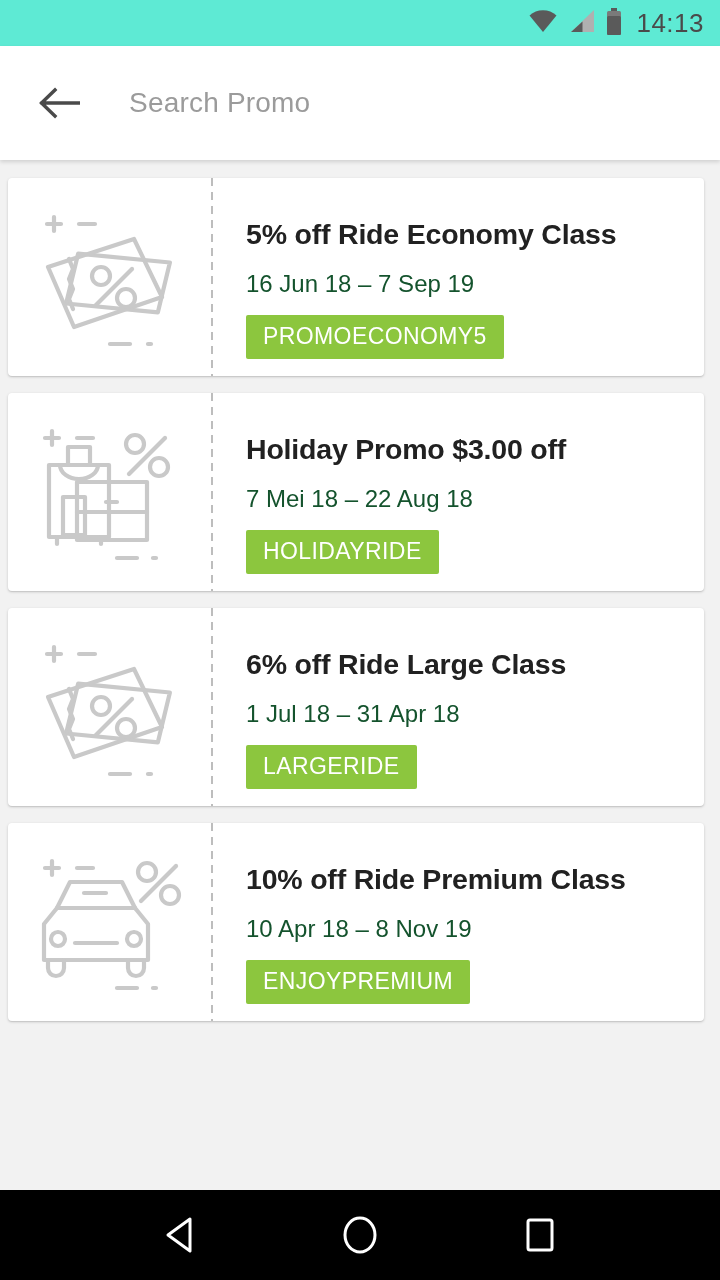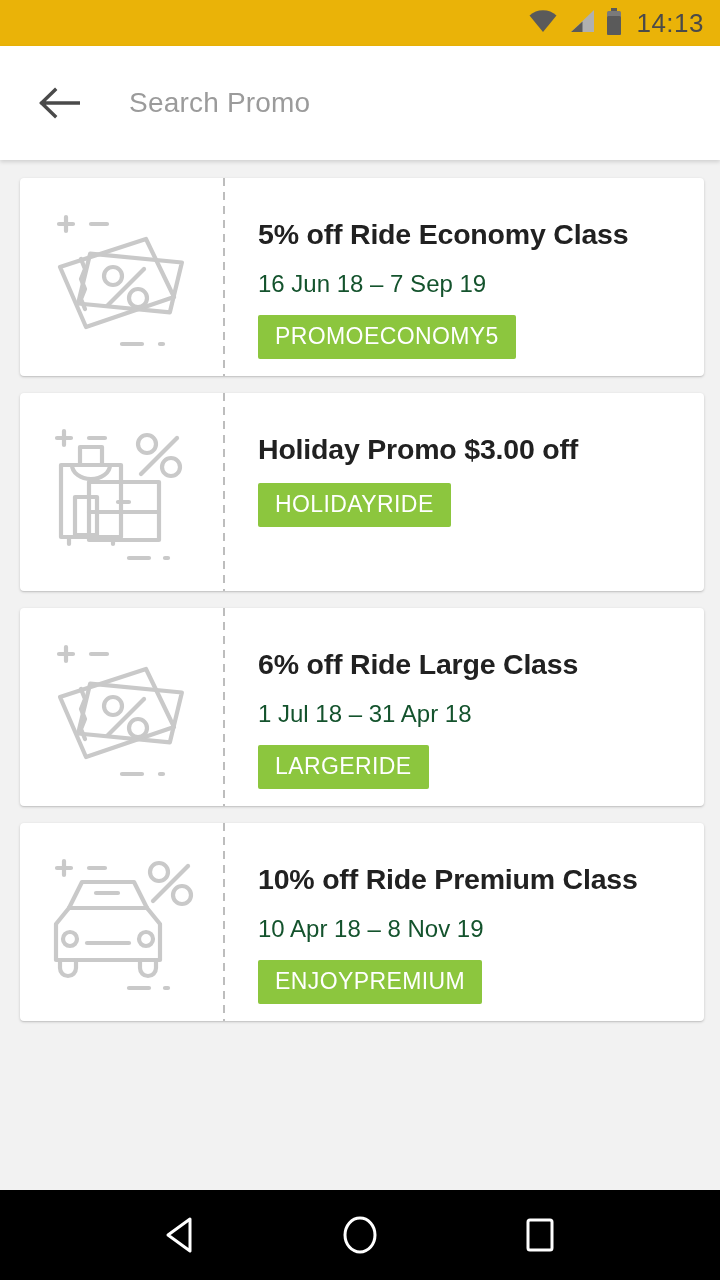--- a/index.html
+++ b/index.html
@@ -7,41 +7,41 @@
   body {
     font-family:"Liberation Sans", sans-serif;
     background:#f2f2f2;
     overflow:hidden;
     -webkit-font-smoothing:antialiased;
   }
   .phone { position:relative; width:720px; height:1280px; display:flex; flex-direction:column; }
 
   
   .statusbar {
-    height:46px; background:#eab308; flex:none;
+    height:46px; background:#5eead4; flex:none;
     display:flex; align-items:center; justify-content:flex-end;
     padding-right:16px; gap:10px;
   }
   .statusbar .ic { display:block; }
   .clock { font-size:26px; color:#4a4a4a; letter-spacing:.5px; margin-left:4px; }
 
   
   .toolbar {
     height:114px; background:#ffffff; flex:none;
     display:flex; align-items:center; padding-left:33px;
     box-shadow:0 2px 4px rgba(0,0,0,.14);
     position:relative; z-index:3;
   }
   .back-btn { width:52px; height:52px; display:flex; align-items:center; justify-content:center; }
   .search-hint {
     margin-left:44px; font-size:28px; color:#9b9b9b; letter-spacing:.2px;
   }
 
   
-  .list { flex:1; padding:18px 16px 0 20px; overflow:hidden; background:#f2f2f2; }
+  .list { flex:1; padding:18px 16px 0 8px; overflow:hidden; background:#f2f2f2; }
 
   .card {
     position:relative; display:flex; background:#ffffff;
     border-radius:4px; height:198px; margin-bottom:17px;
     box-shadow:0 1px 3px rgba(0,0,0,.17), 0 1px 1px rgba(0,0,0,.07);
   }
   .card-icon {
     width:203px; flex:none; display:flex; align-items:center; justify-content:center;
     position:relative;
   }
@@ -157,20 +157,21 @@
           <g stroke="#c9c9c9" stroke-width="4.2" fill="none">
             <circle cx="113" cy="32" r="9"></circle>
             <circle cx="137" cy="55" r="9"></circle>
             <path d="M143 26 L107 62" stroke-linecap="round"></path>
           </g>
         </svg>
       </div>
       <div class="perf"></div>
       <div class="card-body">
         <div class="card-title">Holiday Promo $3.00 off</div>
+        <div class="card-dates">7 Mei 18 – 22 Aug 18</div>
         <div class="code-chip">HOLIDAYRIDE</div>
       </div>
     </div>
 
     <div class="card">
       <div class="card-icon">
         <svg width="175" height="160" viewBox="0 0 175 160">
           <g stroke="#c9c9c9" stroke-width="4.2" fill="none" stroke-linecap="round" stroke-linejoin="round">
             <path d="M32 20 v14 M25 27 h14"></path>
             <path d="M57 27 h16"></path>

